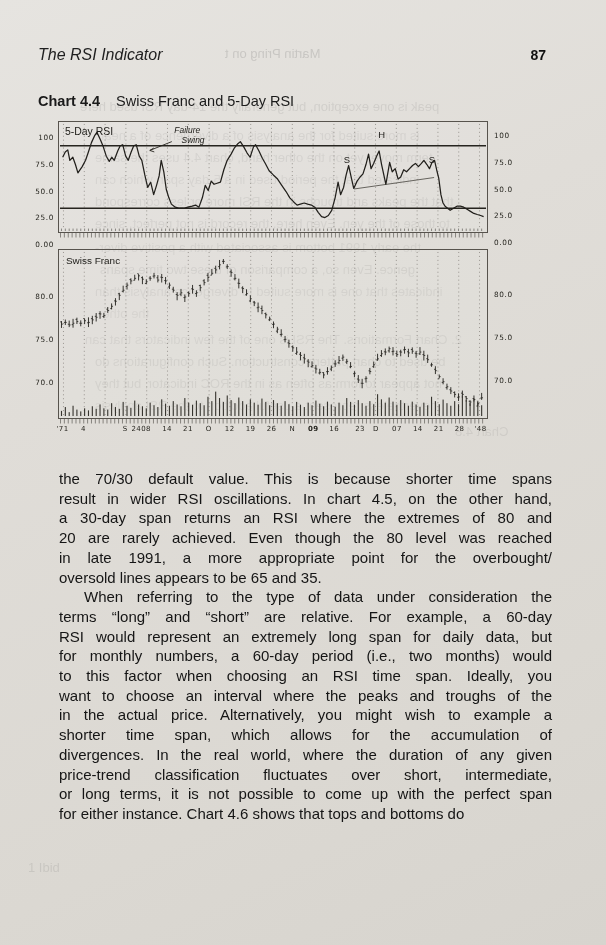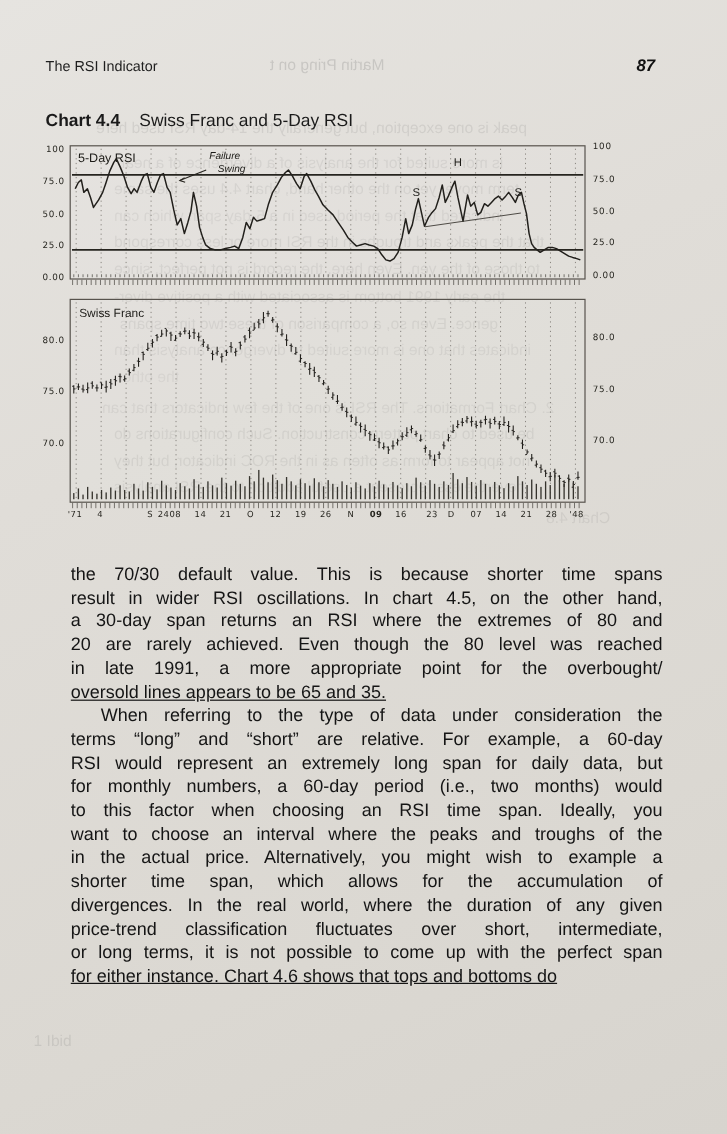--- a/index.html
+++ b/index.html
@@ -1,35 +1,35 @@
 <!DOCTYPE html>
 <html><head>
 <meta charset="utf-8">
 <style>
   html,body{margin:0;padding:0;background:#c9c6c1;}
   .page{position:relative;width:606px;height:945px;overflow:hidden;
     background:linear-gradient(155deg,#e6e4e0 0%,#e0ddd8 35%,#dbd8d2 75%,#d7d4ce 100%);
     font-family:"Liberation Sans",sans-serif;color:#1a1a1a;}
   .running-head{position:absolute;left:38px;top:46px;width:508px;display:flex;justify-content:space-between;align-items:baseline;}
-  .running-title{font-size:12px;color:#1f1f1f;}
-  .page-number{font-size:14px;font-weight:bold;color:#111;font-style:italic;}
+  .running-title{font-size:16px;color:#1f1f1f;font-style:italic;}
+  .page-number{font-size:14px;font-weight:bold;color:#111;}
   .chart-heading{position:absolute;left:38px;top:93px;font-size:14.5px;}
   .chart-heading .lbl{font-weight:bold;margin-right:16px;}
   .figure{position:absolute;left:0;top:0;width:606px;height:460px;}
   .plot{position:absolute;border:1.2px solid #57534d;background:rgba(255,255,255,0.06);box-sizing:border-box;}
   #rsi-plot{left:58px;top:121px;width:430px;height:112px;text-align:right;}
   #sf-plot{left:58px;top:249px;width:430px;height:170px;}
   .plot svg{display:block;width:100%;height:100%;}
-  .ylab{position:absolute;font-family:"DejaVu Sans",sans-serif;font-size:7.3px;letter-spacing:.6px;color:#26251f;transform:translateY(-50%);white-space:nowrap;}
+  .ylab{position:absolute;font-family:"DejaVu Sans",sans-serif;font-size:7.3px;letter-spacing:.6px;color:#26251f;transform:translateY(-50%);white-space:nowrap;margin-top:13px;}
   .ylab.left{width:26px;text-align:right;}
   .xlab{position:absolute;top:425px;font-family:"DejaVu Sans",sans-serif;font-size:7px;letter-spacing:.4px;color:#26251f;transform:translateX(-50%);white-space:nowrap;}
   .comb{position:absolute;left:58px;width:430px;height:6px;}
   .body-text{position:absolute;left:59px;top:469px;width:493px;font-size:15px;line-height:19.7px;color:#151515;}
   .bline{text-align:justify;text-align-last:justify;}
-  .bline.lastline{text-align-last:left;text-decoration:underline;}
+  .bline.lastline{text-align-last:left;}
   .bline.indent{text-indent:25px;}
   .ghost{position:absolute;white-space:nowrap;color:#5d5d5d;font-size:13px;transform:scaleX(-1);filter:blur(.4px);pointer-events:none;}
   .ghost.plain{transform:none;}
 </style>
 </head>
 <body>
 
 <div class="page">
 
   <div class="running-head">

